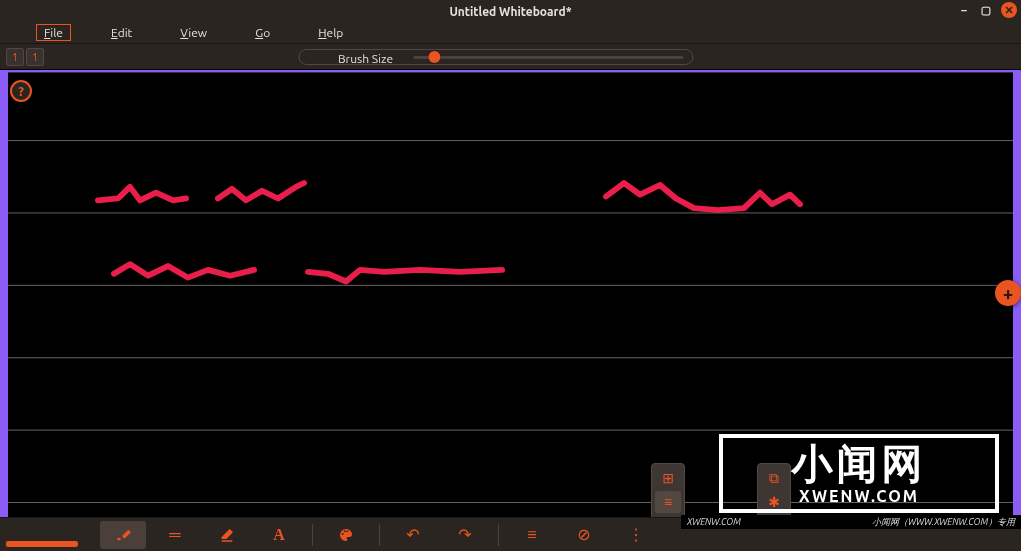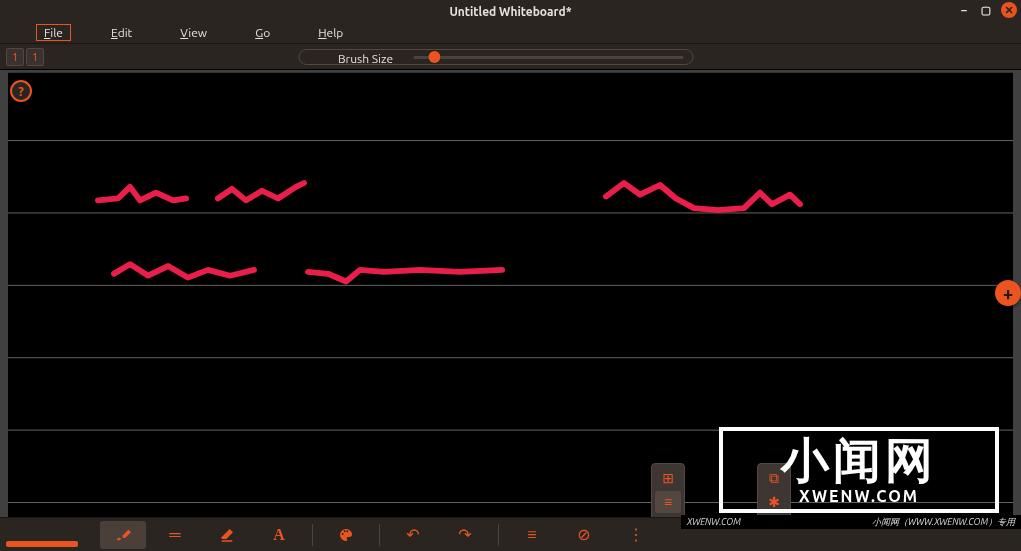--- a/index.html
+++ b/index.html
@@ -1,17 +1,17 @@
 <!DOCTYPE html>
 <html><head>
 <meta charset="utf-8">
 <style>
   * { box-sizing: border-box; margin: 0; padding: 0; user-select: none; }
   html, body { width: 1021px; height: 551px; overflow: hidden; font-family: "Ubuntu", "Segoe UI", Arial, sans-serif; background: #000; color: #ddd; }
-  .window { width: 1021px; height: 551px; background: #404040; display: flex; flex-direction: column; position: relative; }
+  .window { width: 1021px; height: 551px; background: #8b5cf6; display: flex; flex-direction: column; position: relative; }
 
   
   .titlebar {
     height: 22px; background: #2b2522; display: flex; align-items: center; justify-content: center;
     position: relative; font-size: 12px; font-weight: 600; color: #e8e0dc;
   }
   .titlebar .controls { position: absolute; right: 4px; top: 2px; display: flex; gap: 8px; align-items: center; }
   .win-btn { width: 14px; height: 14px; display:flex; align-items:center; justify-content:center; font-size:11px; color:#e8e0dc; cursor:pointer;}
   .win-close { width: 16px; height:16px; border-radius:50%; background:#e95420; color:#2b2522; font-weight:bold; font-size:11px; line-height:16px; text-align:center;}
 
@@ -93,21 +93,21 @@
   .bb-sep { width:1px; height:22px; background:#4a423e; margin:0 4px;}
   .bb-badge {
     position:absolute; left:6px; bottom:4px; height:6px; width:72px; background:#e95420; border-radius:2px;
   }
 
   
   .watermark {
     position:absolute; right:22px; bottom:38px; width:280px; border:4px solid #fff; padding:6px 10px 4px;
     background:rgba(0,0,0,0); text-align:center; pointer-events:none;
   }
-  .watermark .big { color:#fff; font-size:48px; font-weight:800; letter-spacing:4px; line-height:1; font-family: "Microsoft YaHei","PingFang SC",sans-serif;}
+  .watermark .big { color:#fff; font-size:41px; font-weight:800; letter-spacing:4px; line-height:1; font-family: "Microsoft YaHei","PingFang SC",sans-serif;}
   .watermark .small { color:#fff; font-size:16px; font-weight:700; letter-spacing:2px; margin-top:2px;}
   .wm-strip {
     position:absolute; right:0; bottom:22px; left:auto; width:340px; height:14px; background:#000;
     color:#ddd; font-size:9px; display:flex; justify-content:space-between; padding:0 6px; align-items:center;
     pointer-events:none; font-style:italic;
   }
 
   svg.icon { width:16px; height:16px; }
 </style>
 </head>

